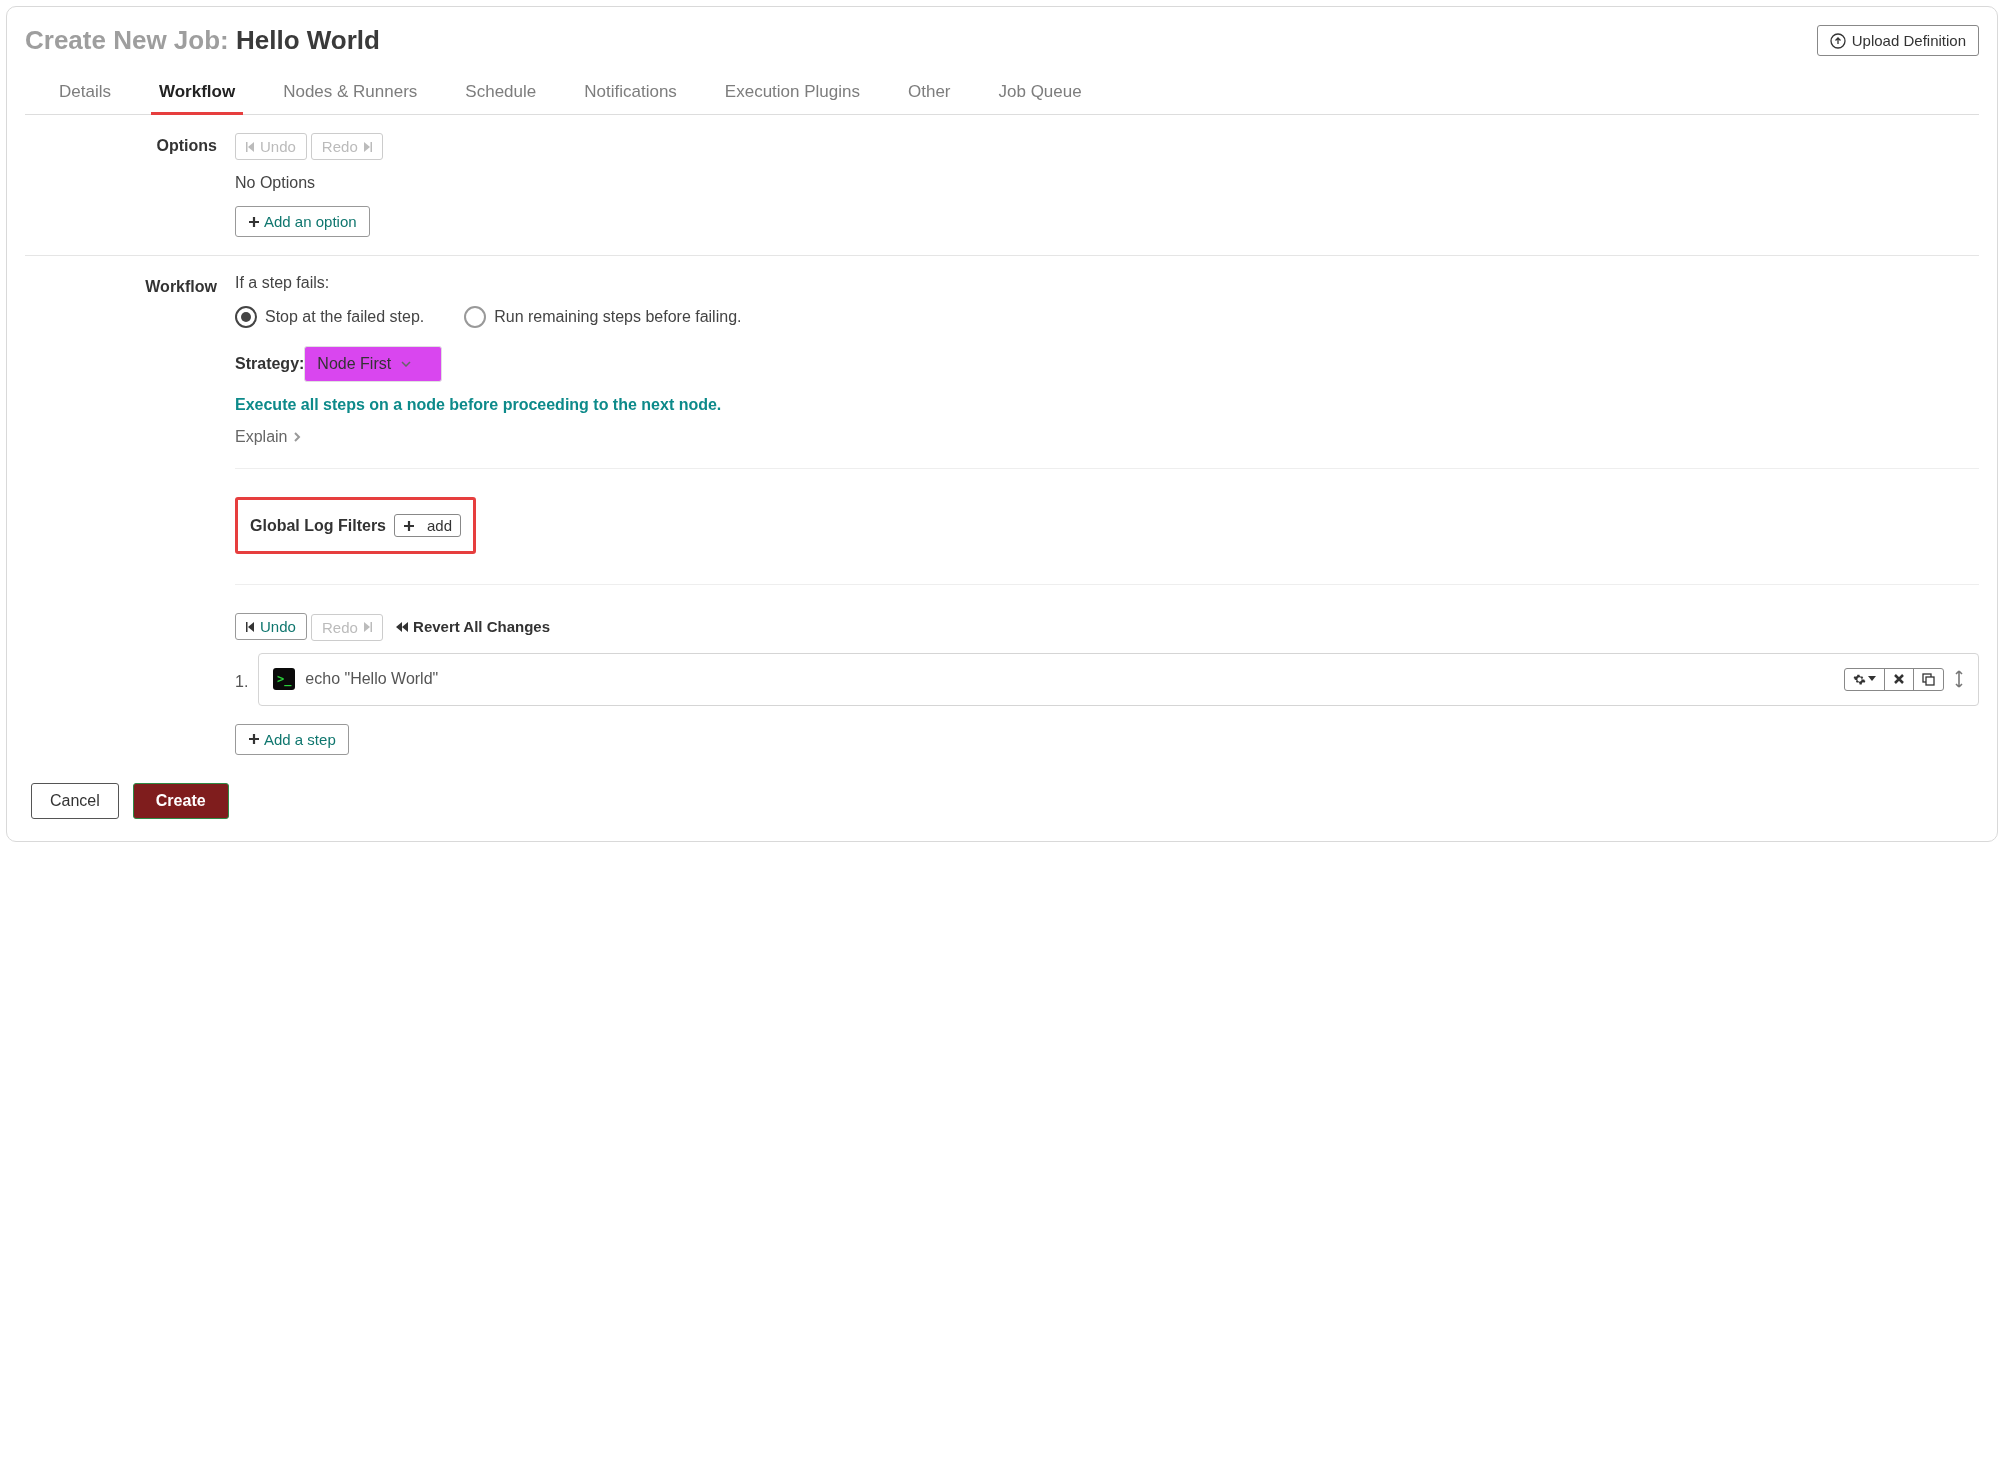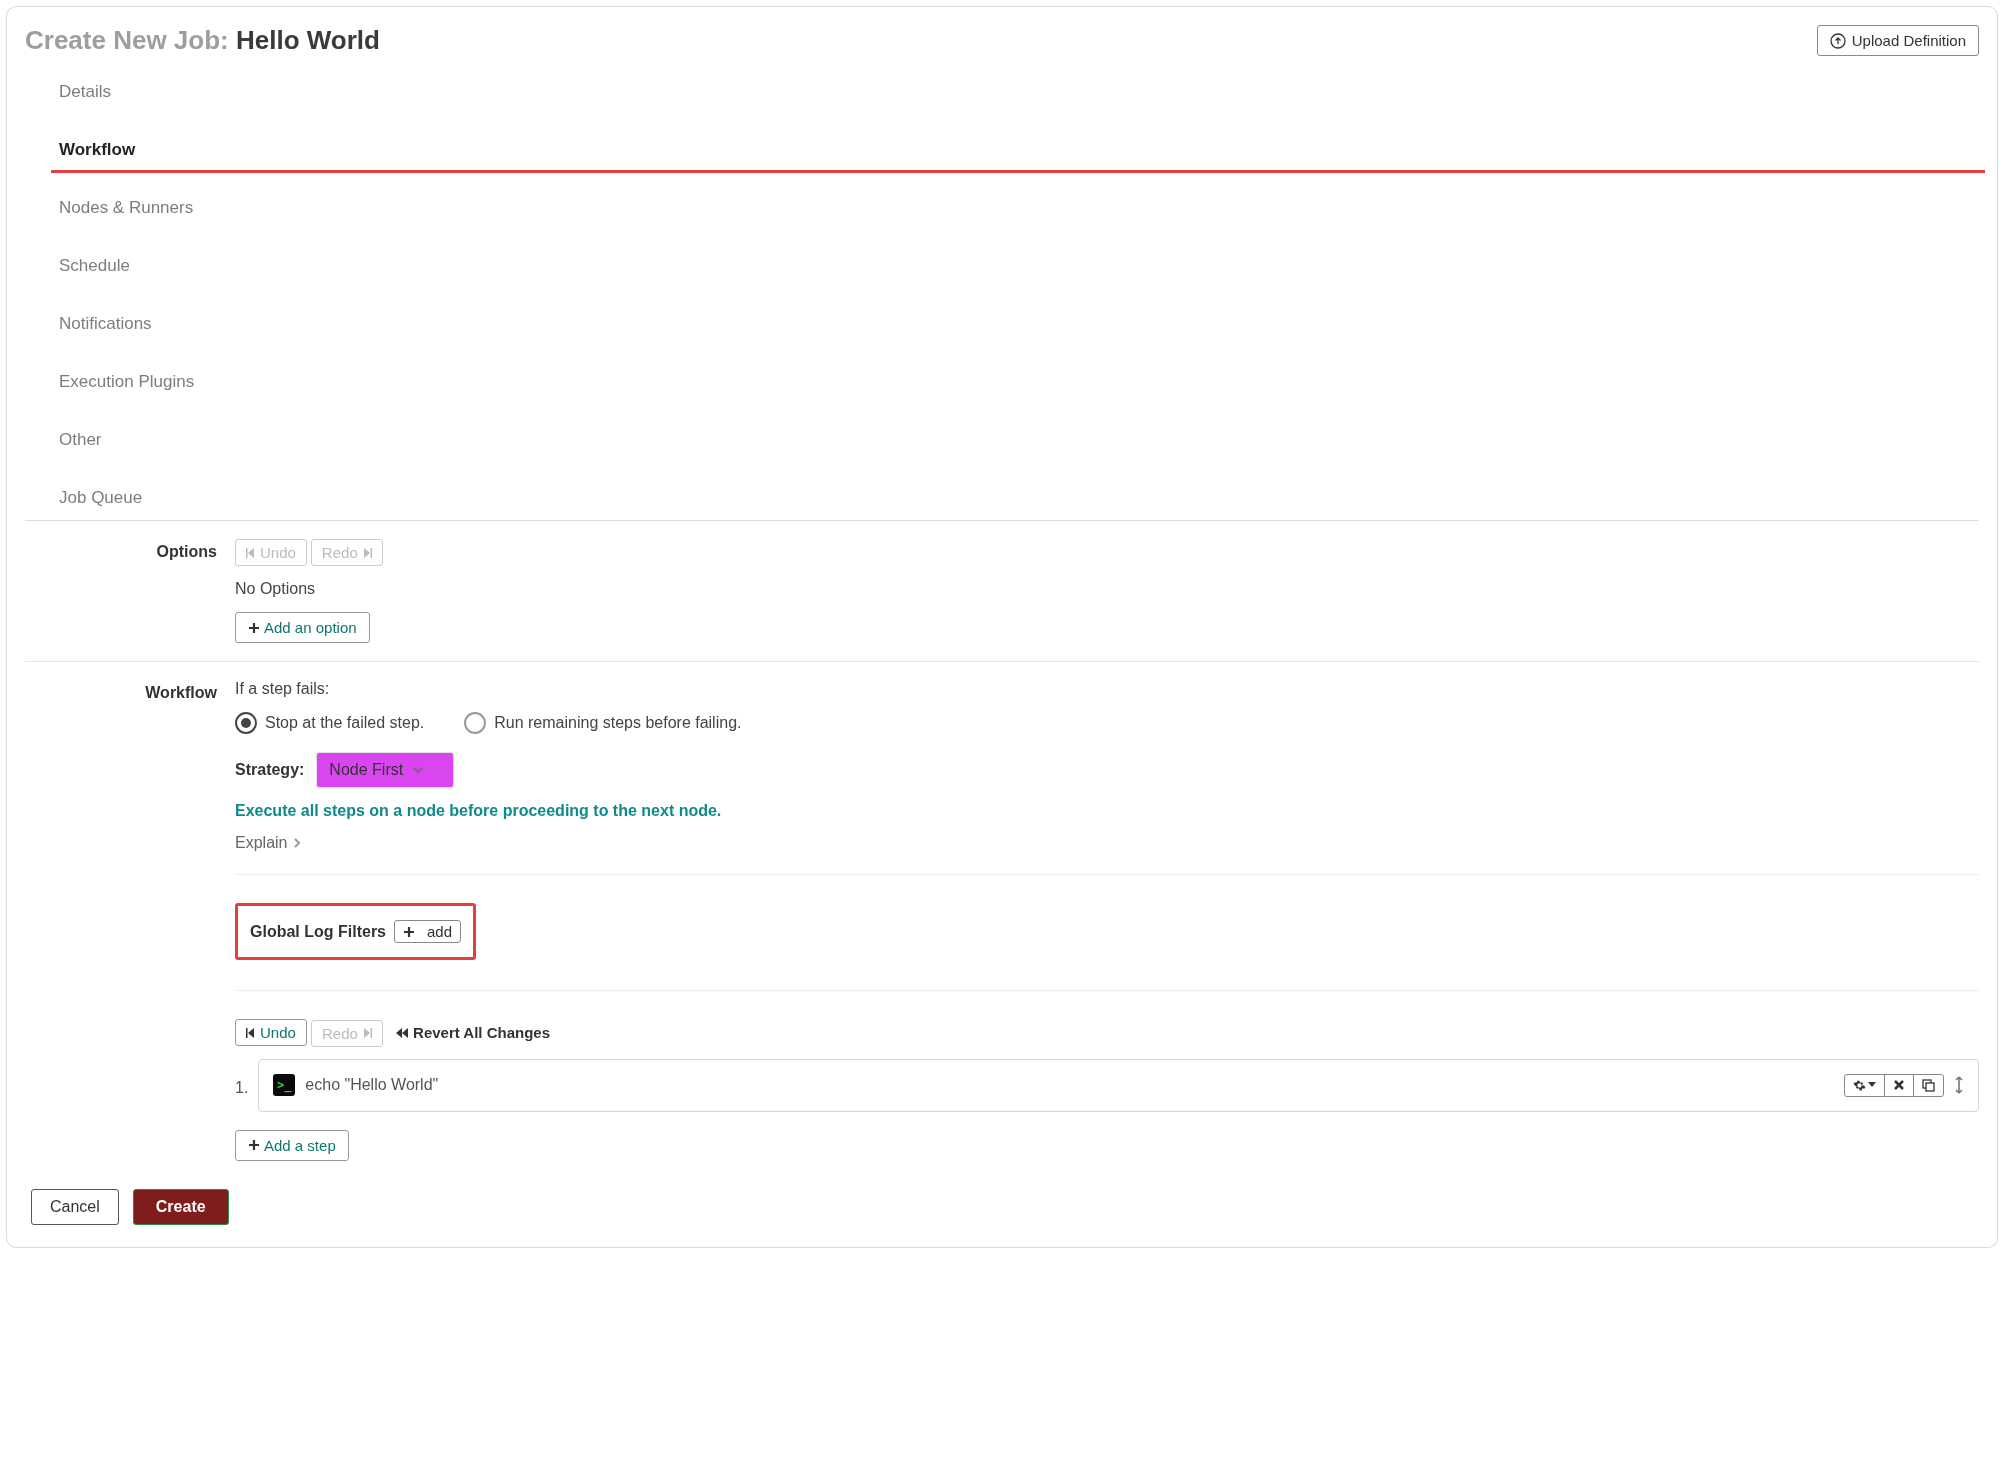--- a/index.html
+++ b/index.html
@@ -37,24 +37,23 @@
     border: 1px solid #888;
     border-radius: 3px;
     padding: 6px 12px;
     font-size: 15px;
     color: #333;
     cursor: pointer;
     font-weight: 400;
   }
   .tabs {
     display: flex;
-    gap: 18px;
+    gap: 44px;
     border-bottom: 1px solid #ddd;
     padding: 10px 0 0 32px;
-    flex-direction: column;
   }
   .tab {
     padding: 8px 2px 12px 2px;
     color: #7d7d7d;
     font-size: 17px;
     cursor: pointer;
     position: relative;
   }
   .tab.active {
     color: #222;
@@ -147,21 +146,21 @@
   .radio-circle.unchecked { border-color: #999; }
   .radio-dot {
     width: 10px;
     height: 10px;
     border-radius: 50%;
     background: #444;
   }
   .strategy-row {
     display: flex;
     align-items: center;
-    gap: 12px;
+    gap: 0;
     margin-bottom: 14px;
     font-size: 16px;
   }
   .strategy-row .lbl { font-weight: 700; color: #333; }
   .select-box {
     background: #d946ef;
     border: 1px solid #e0e0e0;
     border-radius: 3px;
     padding: 8px 30px 8px 12px;
     font-size: 16px;

